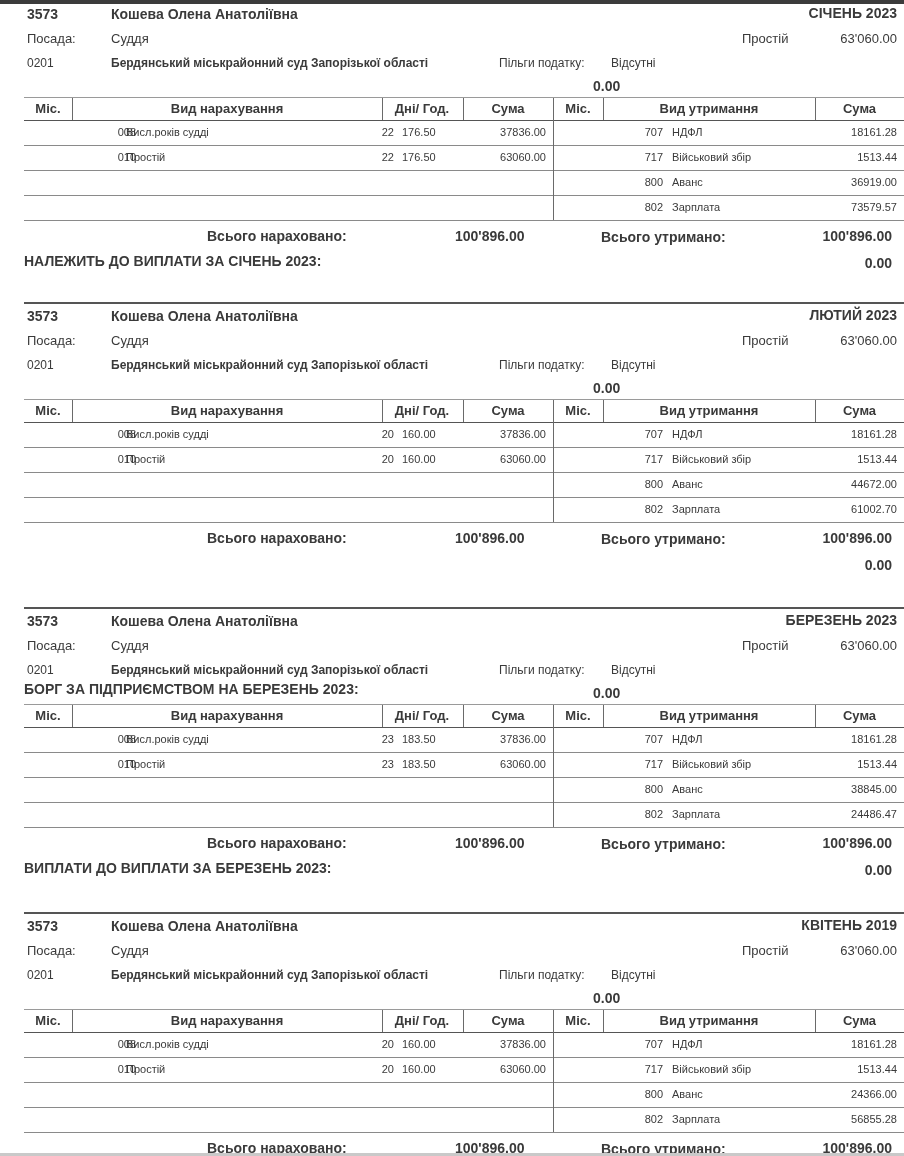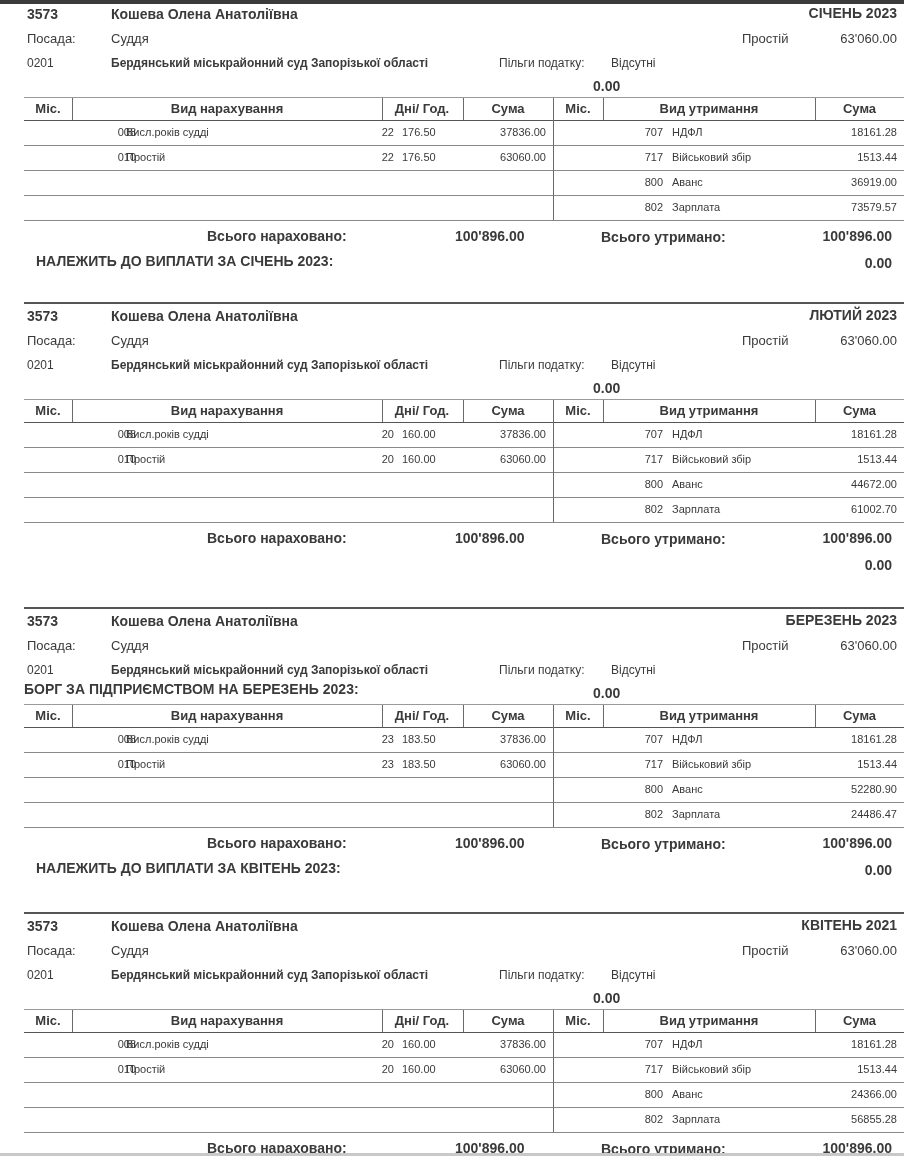--- a/index.html
+++ b/index.html
@@ -35,21 +35,21 @@
   .tbl .row { position: absolute; left: 0; width: 880px; height: 25px; border-bottom: 1px solid #8a8a8a; }
   .tbl .hdr { top: 0; height: 22px; border-top: 1px solid #9a9a9a; border-bottom: 1px solid #555; }
   .cell { position: absolute; top: 0; height: 100%; font-size: 11px; line-height: 24px; white-space: nowrap; overflow: hidden; }
   .hdr .cell { font-size: 13px; font-weight: bold; line-height: 22px; }
   .vline { position: absolute; top: 0; height: 100%; width: 0; border-left: 1px solid #6a6a6a; }
 
   .tot-acc-label { left: 207px; top: 228px; font-size: 14px; font-weight: bold; }
   .tot-acc-value { left: 455px; top: 228px; font-size: 14px; font-weight: bold; }
   .tot-ded-label { left: 601px; top: 229px; font-size: 14px; font-weight: bold; }
   .tot-ded-value { right: 12px; top: 228px; font-size: 14px; font-weight: bold; }
-  .pay-label { left: 24px; top: 253px; font-size: 14px; font-weight: bold; margin-left: 12px; }
+  .pay-label { left: 24px; top: 253px; font-size: 14px; font-weight: bold; }
   .pay-value { right: 12px; top: 255px; font-size: 14px; font-weight: bold; }
 </style>
 </head>
 <body>
 
 <div class="topbar"></div>
 
 <div id="slips">
   <div class="slip" style="top: 0px;">
 
@@ -289,50 +289,50 @@
 
   <div class="row" style="top: 73px;">
     <div class="cell r" style="left:48px;width:64px"></div>
     <div class="cell" style="left:102px;width:240px"></div>
     <div class="cell r" style="left:330px;width:40px"></div>
     <div class="cell" style="left:378px;width:60px"></div>
     <div class="cell r" style="left:439px;width:83px"></div>
     <div class="vline" style="left:529px"></div>
     <div class="cell r" style="left:579px;width:60px">800</div>
     <div class="cell" style="left:648px;width:143px">Аванс</div>
-    <div class="cell r" style="left:791px;width:82px">52280.90</div>
+    <div class="cell r" style="left:791px;width:82px">38845.00</div>
   </div>
 
   <div class="row" style="top: 98px;">
     <div class="cell r" style="left:48px;width:64px"></div>
     <div class="cell" style="left:102px;width:240px"></div>
     <div class="cell r" style="left:330px;width:40px"></div>
     <div class="cell" style="left:378px;width:60px"></div>
     <div class="cell r" style="left:439px;width:83px"></div>
     <div class="vline" style="left:529px"></div>
     <div class="cell r" style="left:579px;width:60px">802</div>
     <div class="cell" style="left:648px;width:143px">Зарплата</div>
     <div class="cell r" style="left:791px;width:82px">24486.47</div>
   </div>
 </div>
     </div>
 
     <div class="t tot-acc-label">Всього нараховано:</div>
     <div class="t tot-acc-value">100'896.00</div>
     <div class="t tot-ded-label">Всього утримано:</div>
     <div class="t tot-ded-value">100'896.00</div>
-    <div class="t pay-label">НАЛЕЖИТЬ ДО ВИПЛАТИ ЗА КВІТЕНЬ 2023:</div>
+    <div class="t pay-label">ВИПЛАТИ ДО ВИПЛАТИ ЗА БЕРЕЗЕНЬ 2023:</div>
     <div class="t pay-value">0.00</div>
   </div>
 
   <div class="slip" style="top: 912px;">
     <div class="sep"></div>
     <div class="t emp-id">3573</div>
     <div class="t emp-name">Кошева Олена Анатоліївна</div>
-    <div class="t period">КВІТЕНЬ 2021</div>
+    <div class="t period">КВІТЕНЬ 2019</div>
     <div class="t pos-label">Посада:</div>
     <div class="t pos-value">Суддя</div>
     <div class="t rate-label">Простій</div>
     <div class="t rate-value">63'060.00</div>
     <div class="t dept-code">0201</div>
     <div class="t dept-name">Бердянський міськрайонний суд Запорізької області</div>
     <div class="t benefit-label">Пільги податку:</div>
     <div class="t benefit-value">Відсутні</div>
     <div class="t debt-value">0.00</div>
 

